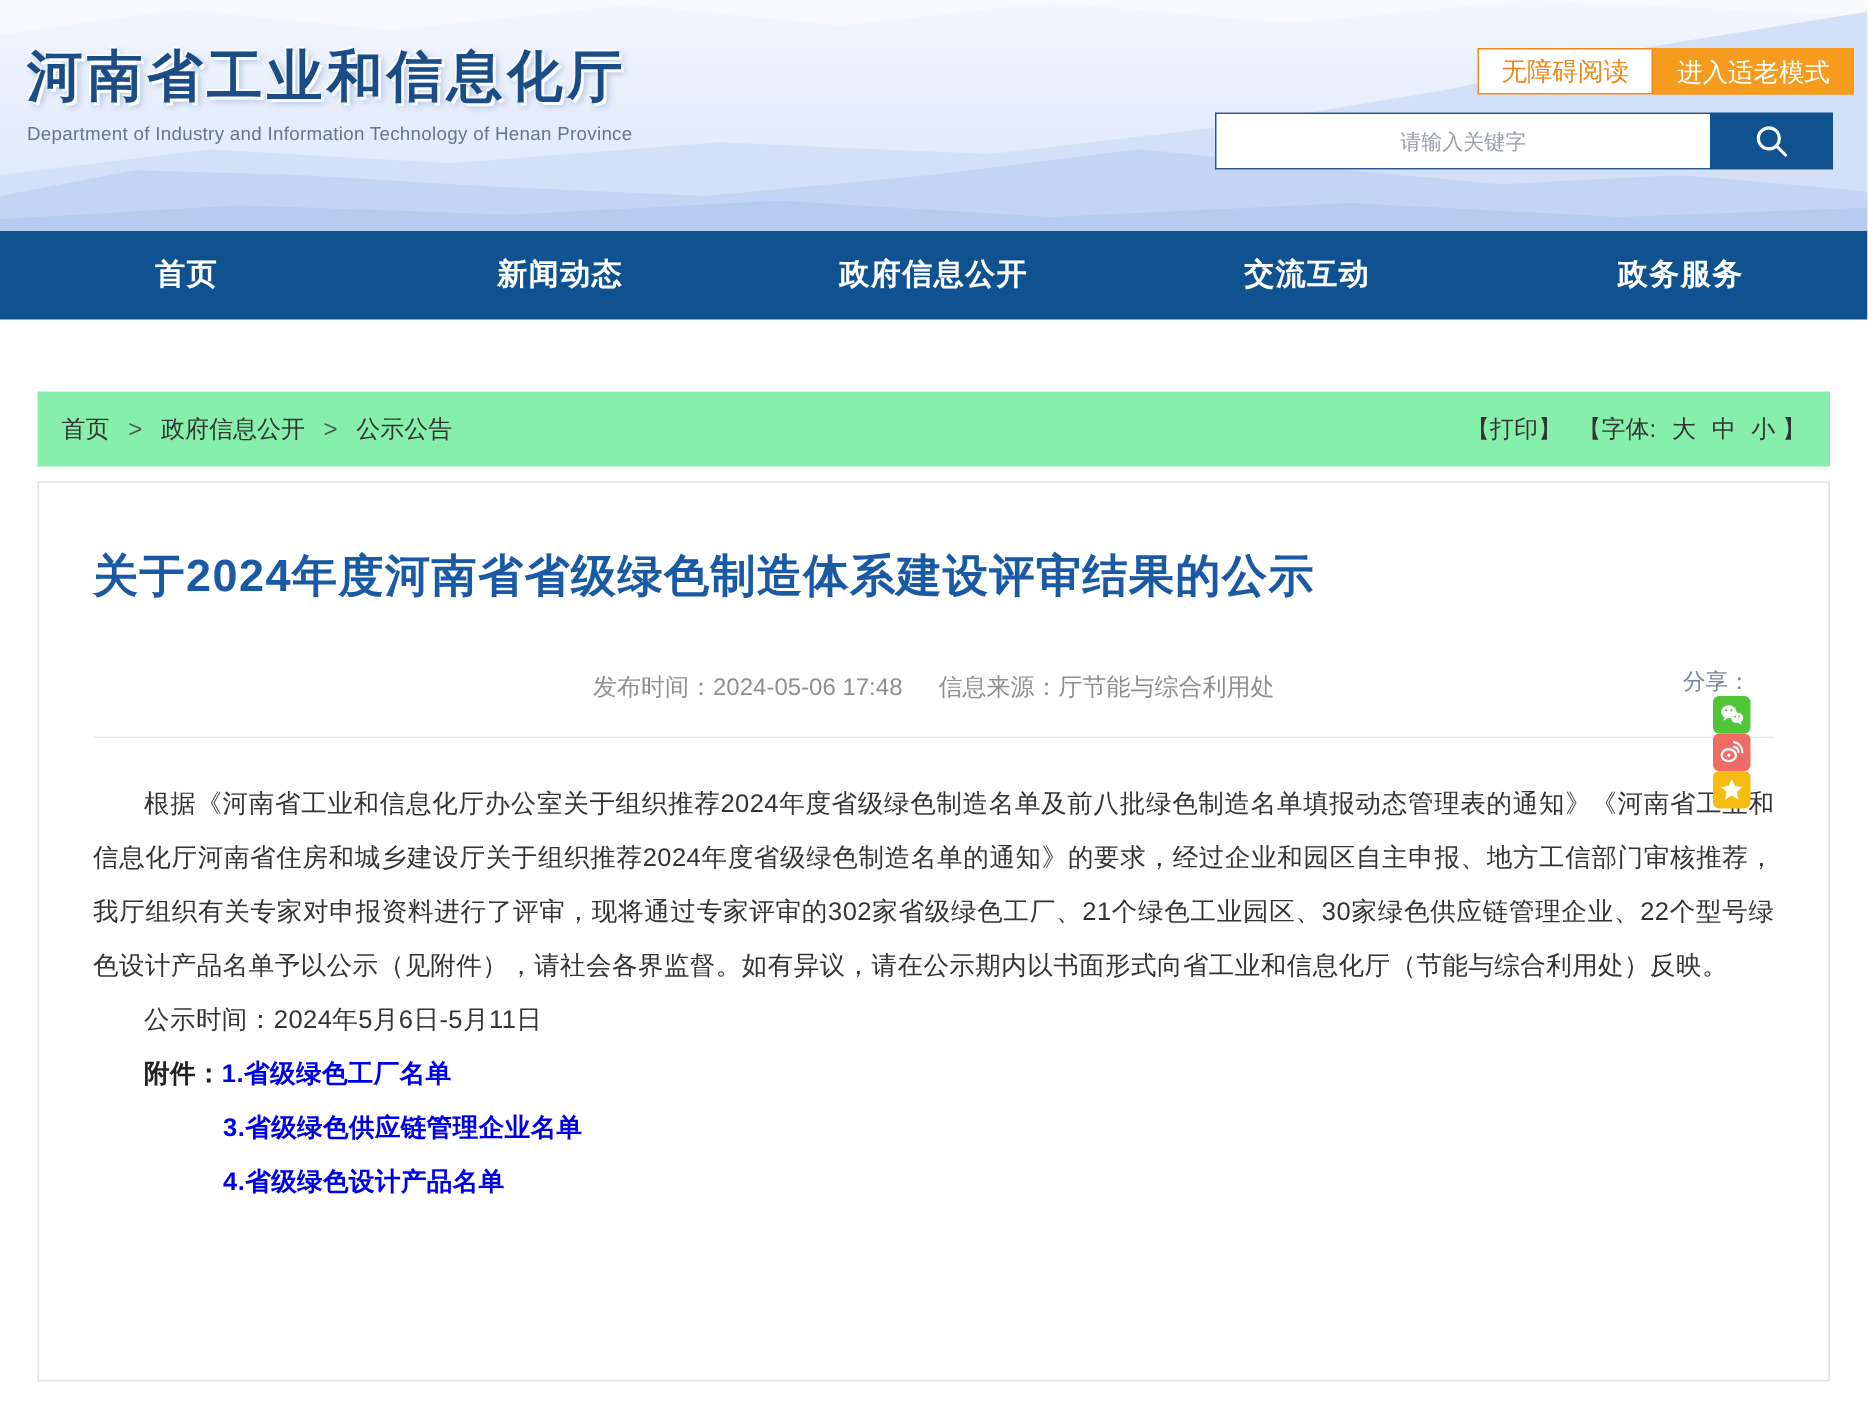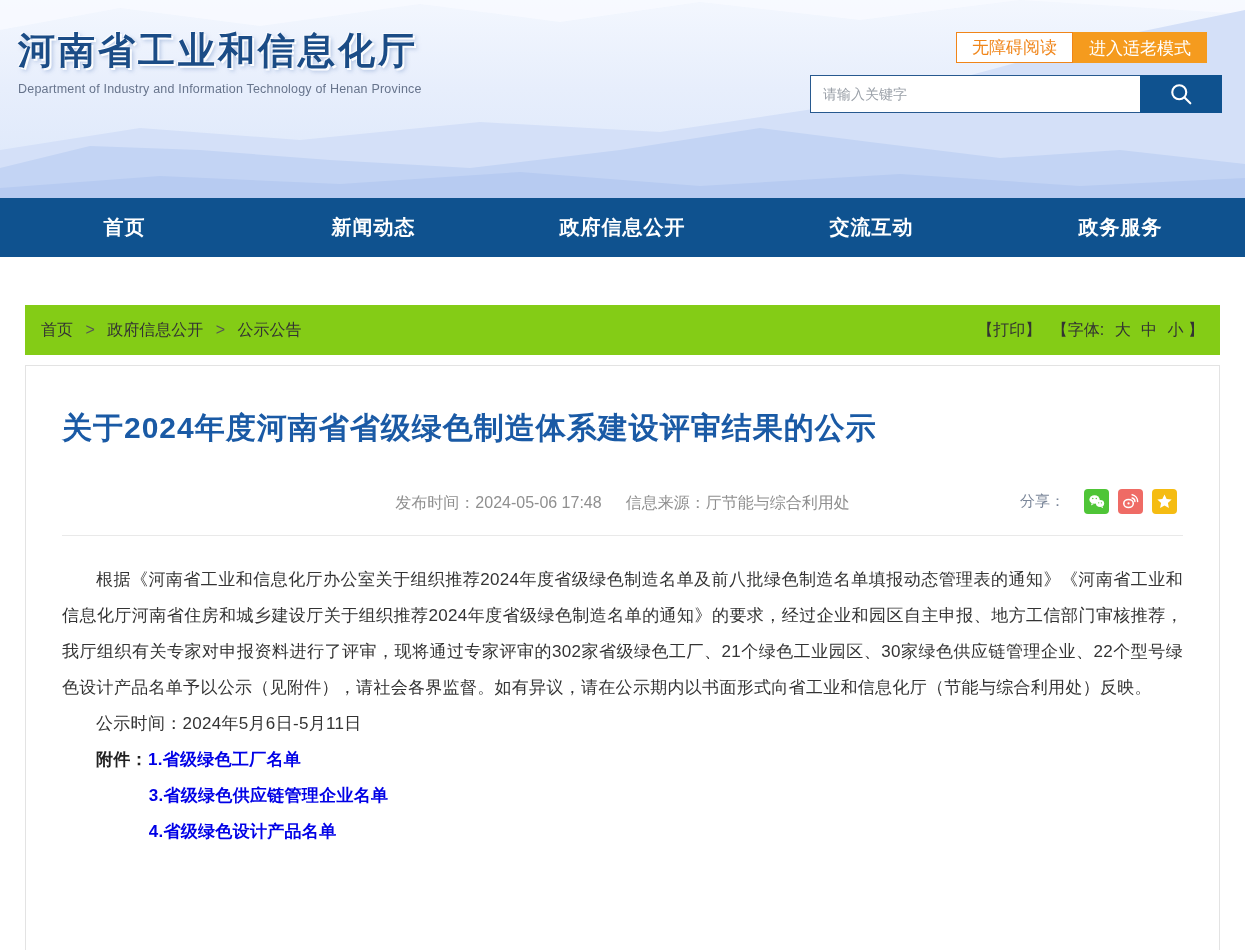--- a/index.html
+++ b/index.html
@@ -1,62 +1,62 @@
 <!DOCTYPE html>
 <html><head>
 <meta charset="utf-8">
 <style>
   * { margin:0; padding:0; box-sizing:border-box; }
   html,body { width:1245px; height:950px; overflow:hidden; background:#fff;
     font-family:"Liberation Sans","DejaVu Sans",sans-serif; }
 
   
-  .header { position:relative; width:1245px; height:198px;
+  .header { position:relative; width:1245px; height:154px;
     background:linear-gradient(180deg,#f3f7fe 0%,#e7eefc 45%,#dbe7fa 100%); overflow:hidden; }
   .mountains { position:absolute; left:0; top:0; width:100%; height:100%; }
   .logo { position:absolute; left:18px; top:26px; z-index:3; }
   .logo-title { font-size:37px; font-weight:bold; color:#1b4c86; letter-spacing:3px;
     text-shadow:2px 2px 0 rgba(255,255,255,.95), -1px -1px 0 rgba(255,255,255,.7), 3px 3px 4px rgba(120,150,200,.55); }
   .logo-sub { margin-top:6px; font-size:12.5px; color:#67748c; letter-spacing:.2px; }
 
-  .header-controls { position:absolute; right:38px; top:32px; z-index:3; display:flex; }
+  .header-controls { position:absolute; right:9px; top:32px; z-index:3; display:flex; }
   .btn-access { height:31px; line-height:29px; padding:0 15px; background:#fff;
     border:1px solid #f08519; color:#f08519; font-size:17px; cursor:pointer; }
   .btn-elder { height:31px; line-height:31px; padding:0 15px; background:#f59b1e;
     border:1px solid #f59b1e; color:#fff; font-size:17px; cursor:pointer;text-align:center; }
 
   .search-bar { position:absolute; right:23px; top:75px; z-index:3; display:flex; }
   .search-input { width:330px; height:38px; border:1px solid #27598f; border-right:none;
-    padding:0 12px; font-size:14px; color:#1d4ed8; outline:none; background:#fff; }
+    padding:0 12px; font-size:14px; color:#1d4ed8; outline:none; background:#fff;text-align:center; }
   .search-input::placeholder { color:#9aa0a8; }
   .search-btn { width:82px; height:38px; background:#0f528f; border:none; cursor:pointer;
     display:flex; align-items:center; justify-content:center; }
 
   
   .nav { width:1245px; height:59px; background:#0f528f; display:flex; }
   .nav-item { flex:1; text-align:center; line-height:59px; color:#fff; font-size:20px;
     font-weight:bold; cursor:pointer; letter-spacing:1px; }
 
   
-  .crumb-bar { margin:48px 25px 0; height:50px; background:#84cc16; display:flex;
+  .crumb-bar { margin:48px 25px 0; height:50px; background:#86efac; display:flex;
     align-items:center; justify-content:space-between; padding:0 16px; font-size:16px; color:#333; }
   .crumb-left a, .crumb-left span.link { color:#333; cursor:pointer; text-decoration:none; }
   .crumb-sep { margin:0 8px; color:#555; }
   .crumb-right span { cursor:pointer; }
   .crumb-right .gap { margin-left:6px; }
 
   
   .card { margin:10px 25px 0; border:1px solid #e3e3e3; background:#fff;
     height:600px; padding:0 36px; }
   .article-title { margin-top:42px; font-size:30px; font-weight:bold;
     color:#1a5aa5; letter-spacing:1px; }
   .meta-row { position:relative; margin-top:40px; height:28px; }
   .meta-center { text-align:center; font-size:16px; color:#8f8f8f; line-height:28px; }
   .meta-center .sp { display:inline-block; width:24px; }
-  .share-box { position:absolute; right:6px; top:0; display:flex; align-items:center; }
+  .share-box { position:absolute; right:6px; top:0; display:flex; align-items:center;flex-direction:column; }
   .share-label { font-size:15px; color:#7a8699; margin-right:10px; }
   .share-icon { width:25px; height:25px; border-radius:4px; margin-left:9px; cursor:pointer;
     display:flex; align-items:center; justify-content:center; }
   .share-wechat { background:#4fc537; }
   .share-weibo  { background:#ef6b65; }
   .share-qzone  { background:#f5bc12; }
   .divider { margin-top:18px; border-top:1px solid #e9e9e9; }
 
   .content { margin-top:26px; font-size:17px; color:#333; line-height:36px; letter-spacing:.3px; }
   .content p.para { text-indent:2em; text-align:justify; }

